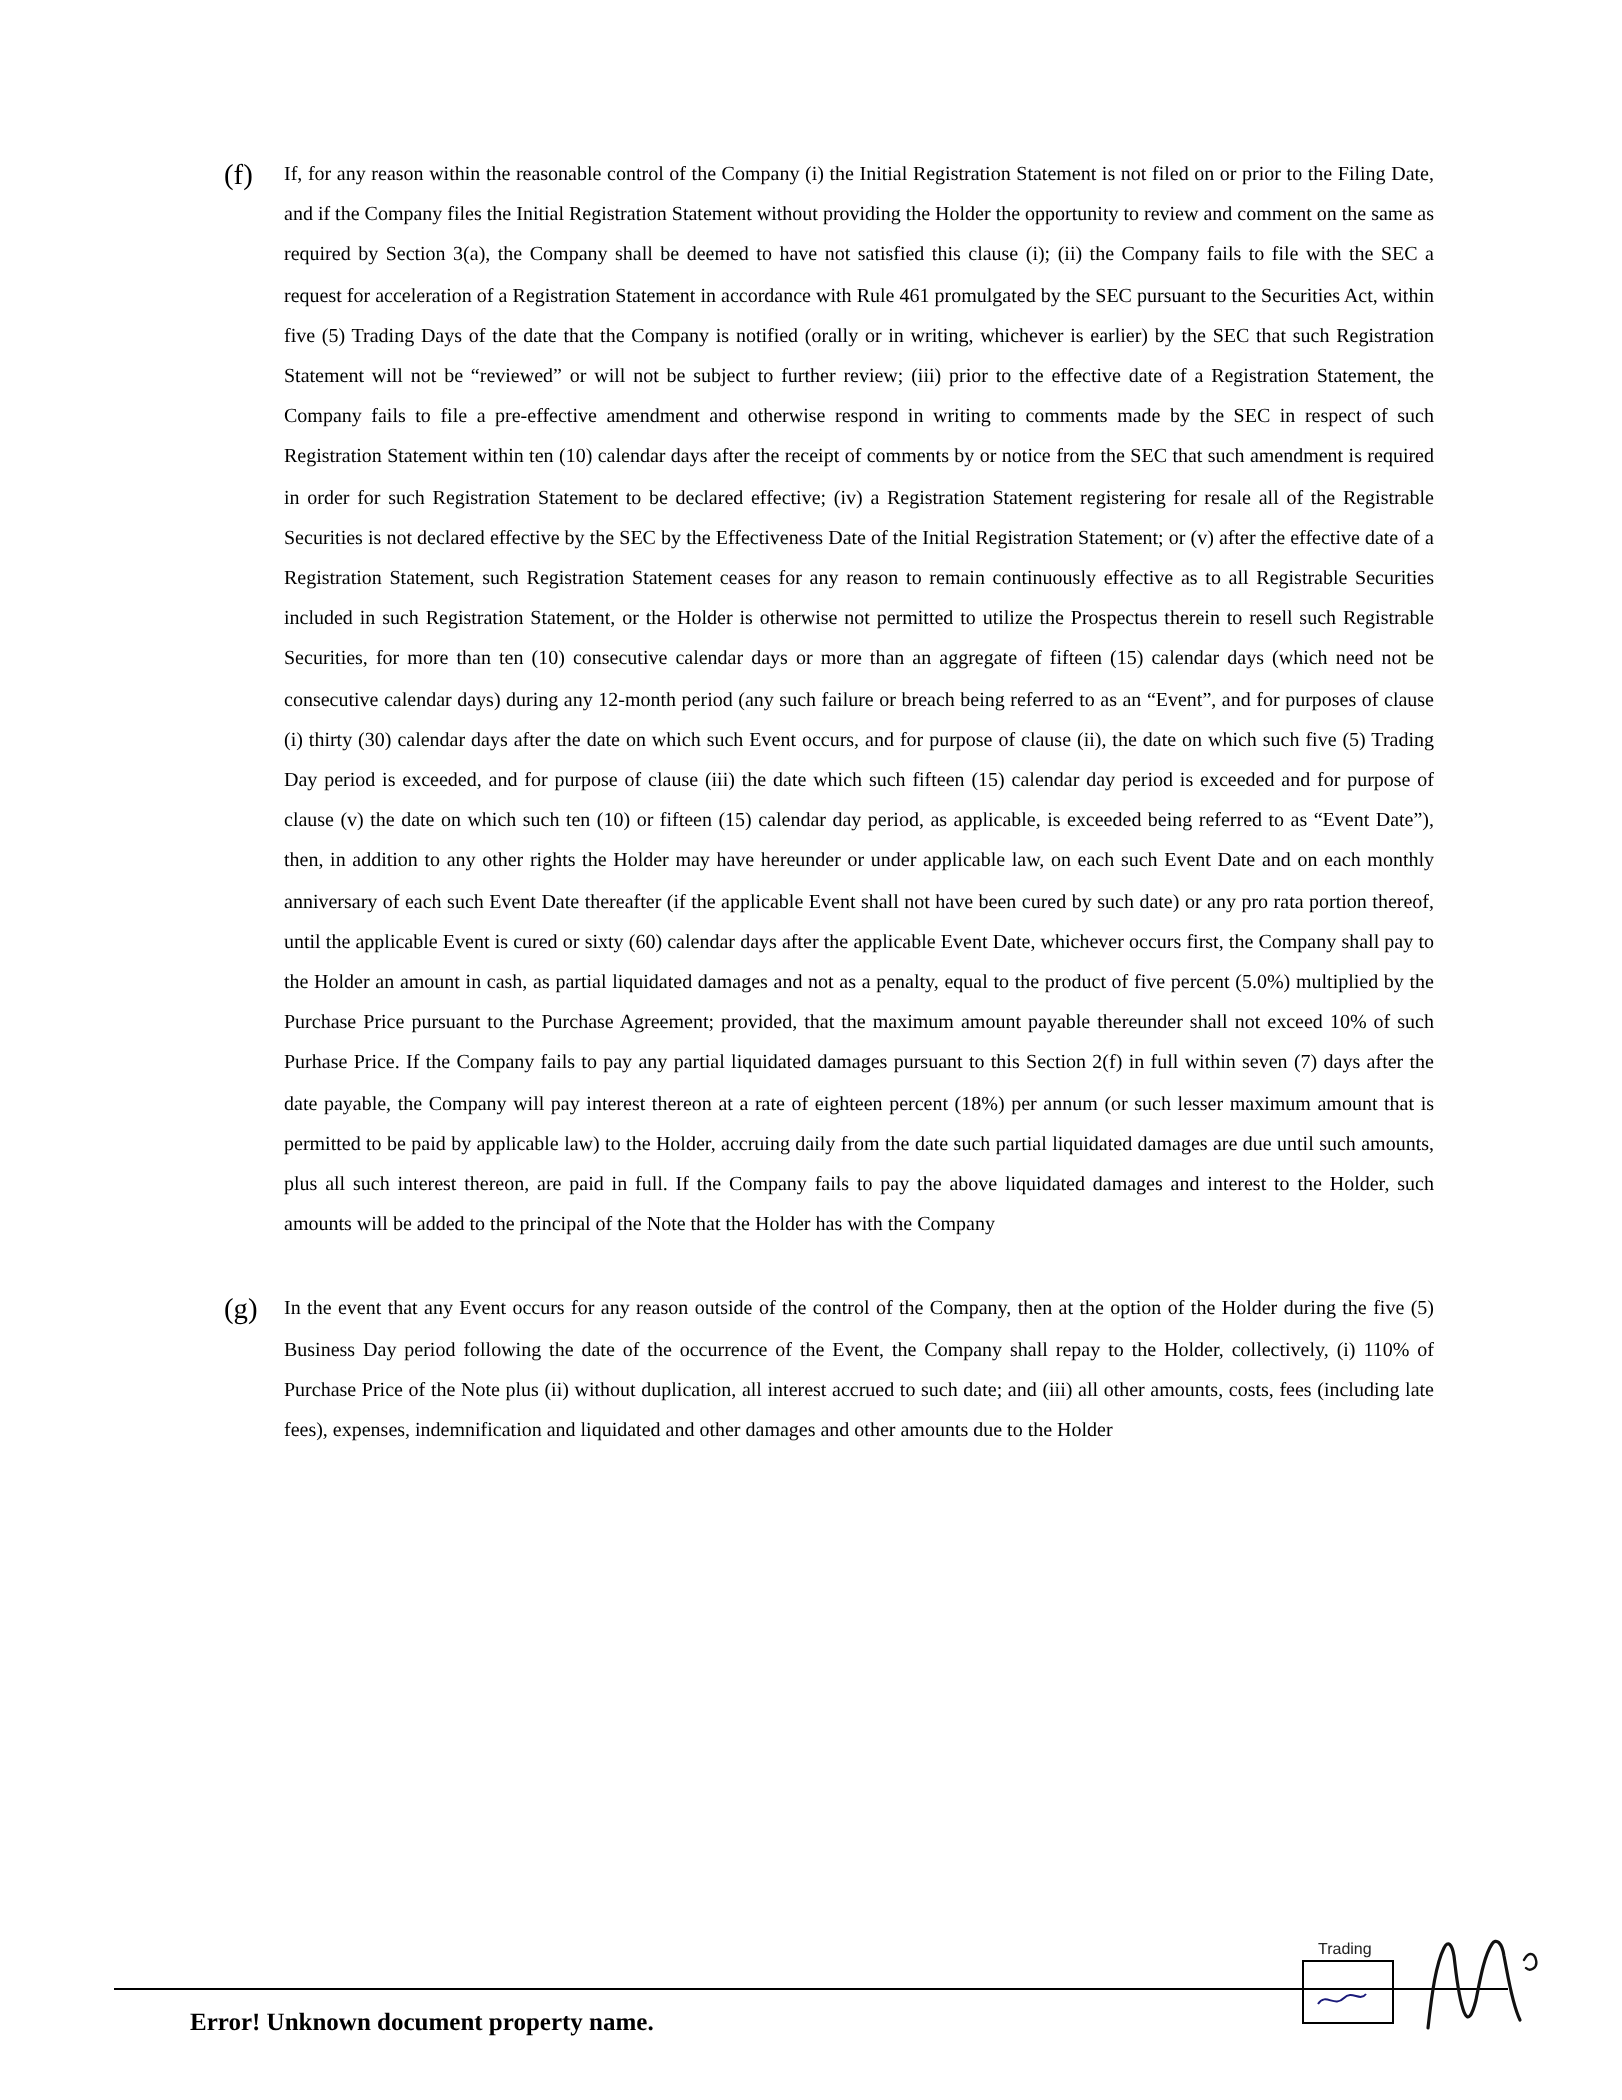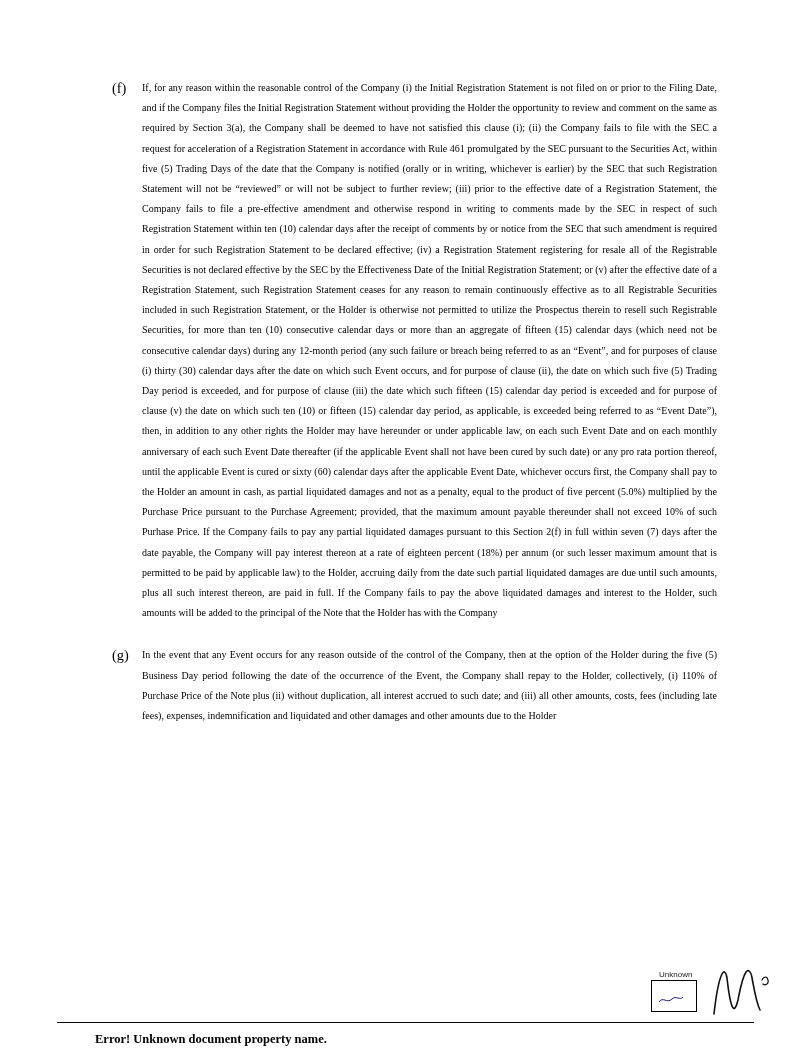--- a/index.html
+++ b/index.html
@@ -41,21 +41,21 @@
     line-height: 20.2px;
     text-align: justify;
     text-justify: inter-word;
     hyphens: none;
   }
   .footer {
     position: absolute;
     left: 0;
     right: 0;
     bottom: 0;
-    height: 28px;
+    height: 56px;
     padding-left: 42px;
   }
   .footer-rule {
     position: absolute;
     left: 57px;
     right: 57px;
     top: 0;
     border-top: 1px solid #000;
   }
   .footer-text {
@@ -124,21 +124,21 @@
     </div>
 
   </div>
 
   <div class="footer">
     <div class="footer-rule"></div>
     <div class="footer-text">Error! Unknown document property name.</div>
   </div>
 
   <div class="sig-block">
-    <div class="initial-label">Unknown</div>
+    <div class="initial-label">Trading</div>
     <div class="initial-box">
       <svg class="tick" viewBox="0 0 26 12">
         <path d="M1 9 C5 3, 9 11, 14 6 C18 2, 22 8, 25 4" stroke="#1a1a7a" stroke-width="1" fill="none"></path>
       </svg>
     </div>
     <svg class="sig-mark" viewBox="0 0 72 52">
       <path d="M8 48 C10 30, 12 16, 16 8 C18 4, 20 6, 21 12 C22 20, 23 32, 26 40 C28 45, 30 42, 32 34 C34 24, 36 12, 40 6 C42 3, 45 5, 46 12 C48 22, 50 36, 54 44" stroke="#111" stroke-width="1.6" fill="none" stroke-linecap="round"></path>
       <path d="M56 14 C58 10, 61 10, 62 14 C63 18, 59 20, 57 18" stroke="#111" stroke-width="1.2" fill="none" stroke-linecap="round"></path>
     </svg>
   </div>

